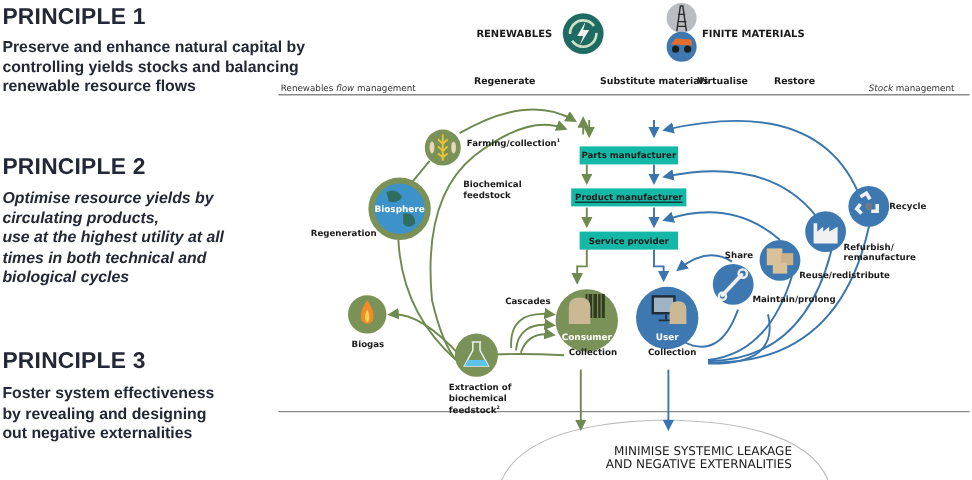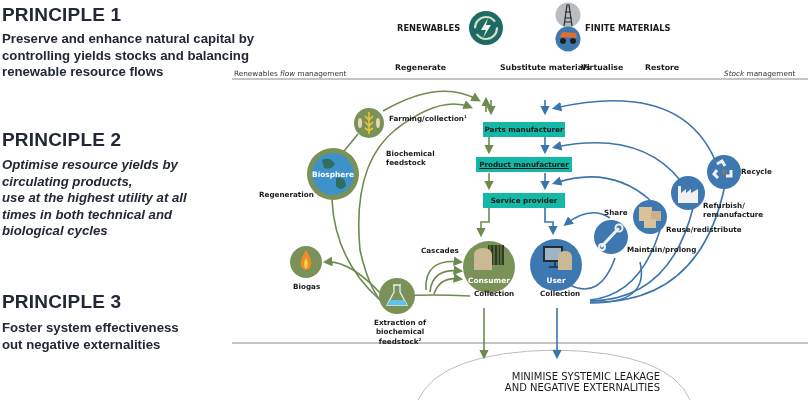--- a/index.html
+++ b/index.html
@@ -30,20 +30,21 @@
   <div>Optimise resource yields by</div>
   <div>circulating products,</div>
   <div>use at the highest utility at all</div>
   <div>times in both technical and</div>
   <div>biological cycles</div>
 </div>
 
 <div class="abs p-title" style="left:2px;top:291px;">PRINCIPLE 3</div>
 <div class="abs p-body" style="left:2px;top:320px;">
   <div>Foster system effectiveness</div>
+  <div>by revealing and designing</div>
   <div>out negative externalities</div>
 </div>
 
 <svg width="810" height="400" viewBox="0 0 810 400">
   <defs>
     <marker id="ag" markerWidth="6" markerHeight="6" refX="4" refY="3" orient="auto">
         <path d="M0,0 L6,3 L0,6 Z" fill="#6f8a4e"></path>
       </marker>
     <marker id="ab" markerWidth="6" markerHeight="6" refX="4" refY="3" orient="auto">
         <path d="M0,0 L6,3 L0,6 Z" fill="#3a75ae"></path>
@@ -213,21 +214,21 @@
 <div class="box" style="left:476px;top:157px;width:96px;text-decoration:underline;">Product manufacturer</div>
 <div class="box" style="left:483px;top:193px;width:82px;">Service provider</div>
 
 <div class="abs lbl" style="left:389px;top:113px;"><span>Farming/collection</span><sup style="font-size:4px;">1</sup></div>
 <div class="abs lbl" style="left:386px;top:150px;">
   <div>Biochemical</div>
   <div>feedstock</div>
 </div>
 <div class="abs lbl" style="left:259px;top:191px;">Regeneration</div>
 <div class="abs lbl" style="left:293px;top:283px;">Biogas</div>
-<div class="abs lbl" style="left:374px;top:319px;text-align:center;">
+<div class="abs lbl" style="left:374px;top:319px;">
   <div>Extraction of</div>
   <div>biochemical</div>
   <div><span>feedstock</span><sup style="font-size:4px;">2</sup></div>
 </div>
 <div class="abs lbl" style="left:421px;top:247px;">Cascades</div>
 <div class="abs lbl" style="left:474px;top:290px;">Collection</div>
 
 <div class="abs lbl" style="left:741px;top:168px;">Recycle</div>
 <div class="abs lbl" style="left:703px;top:202px;">
   <div>Refurbish/</div>

